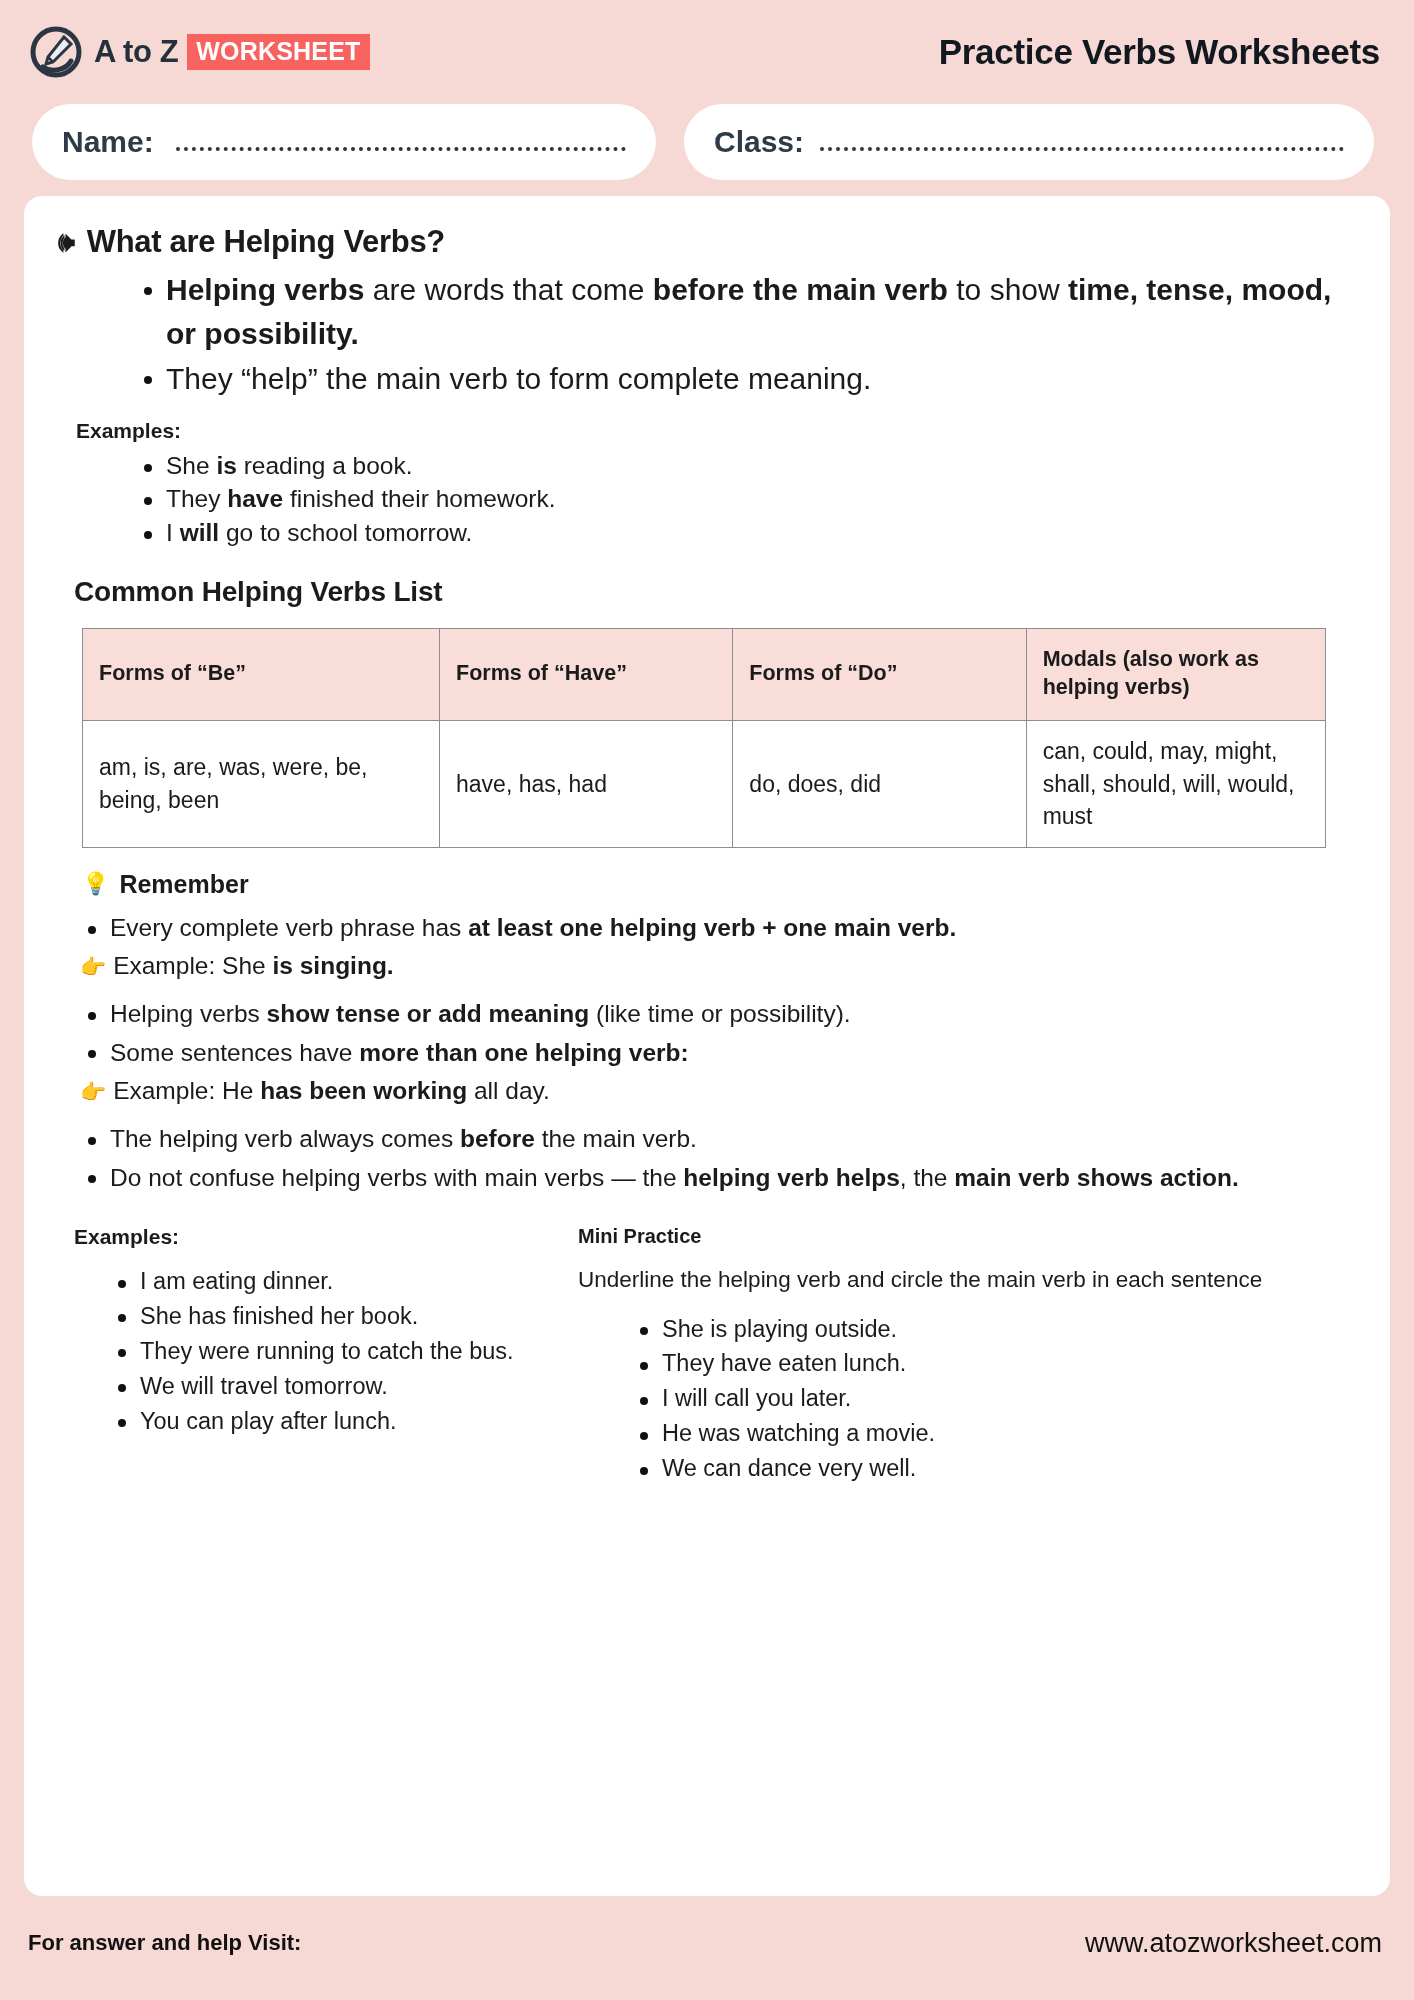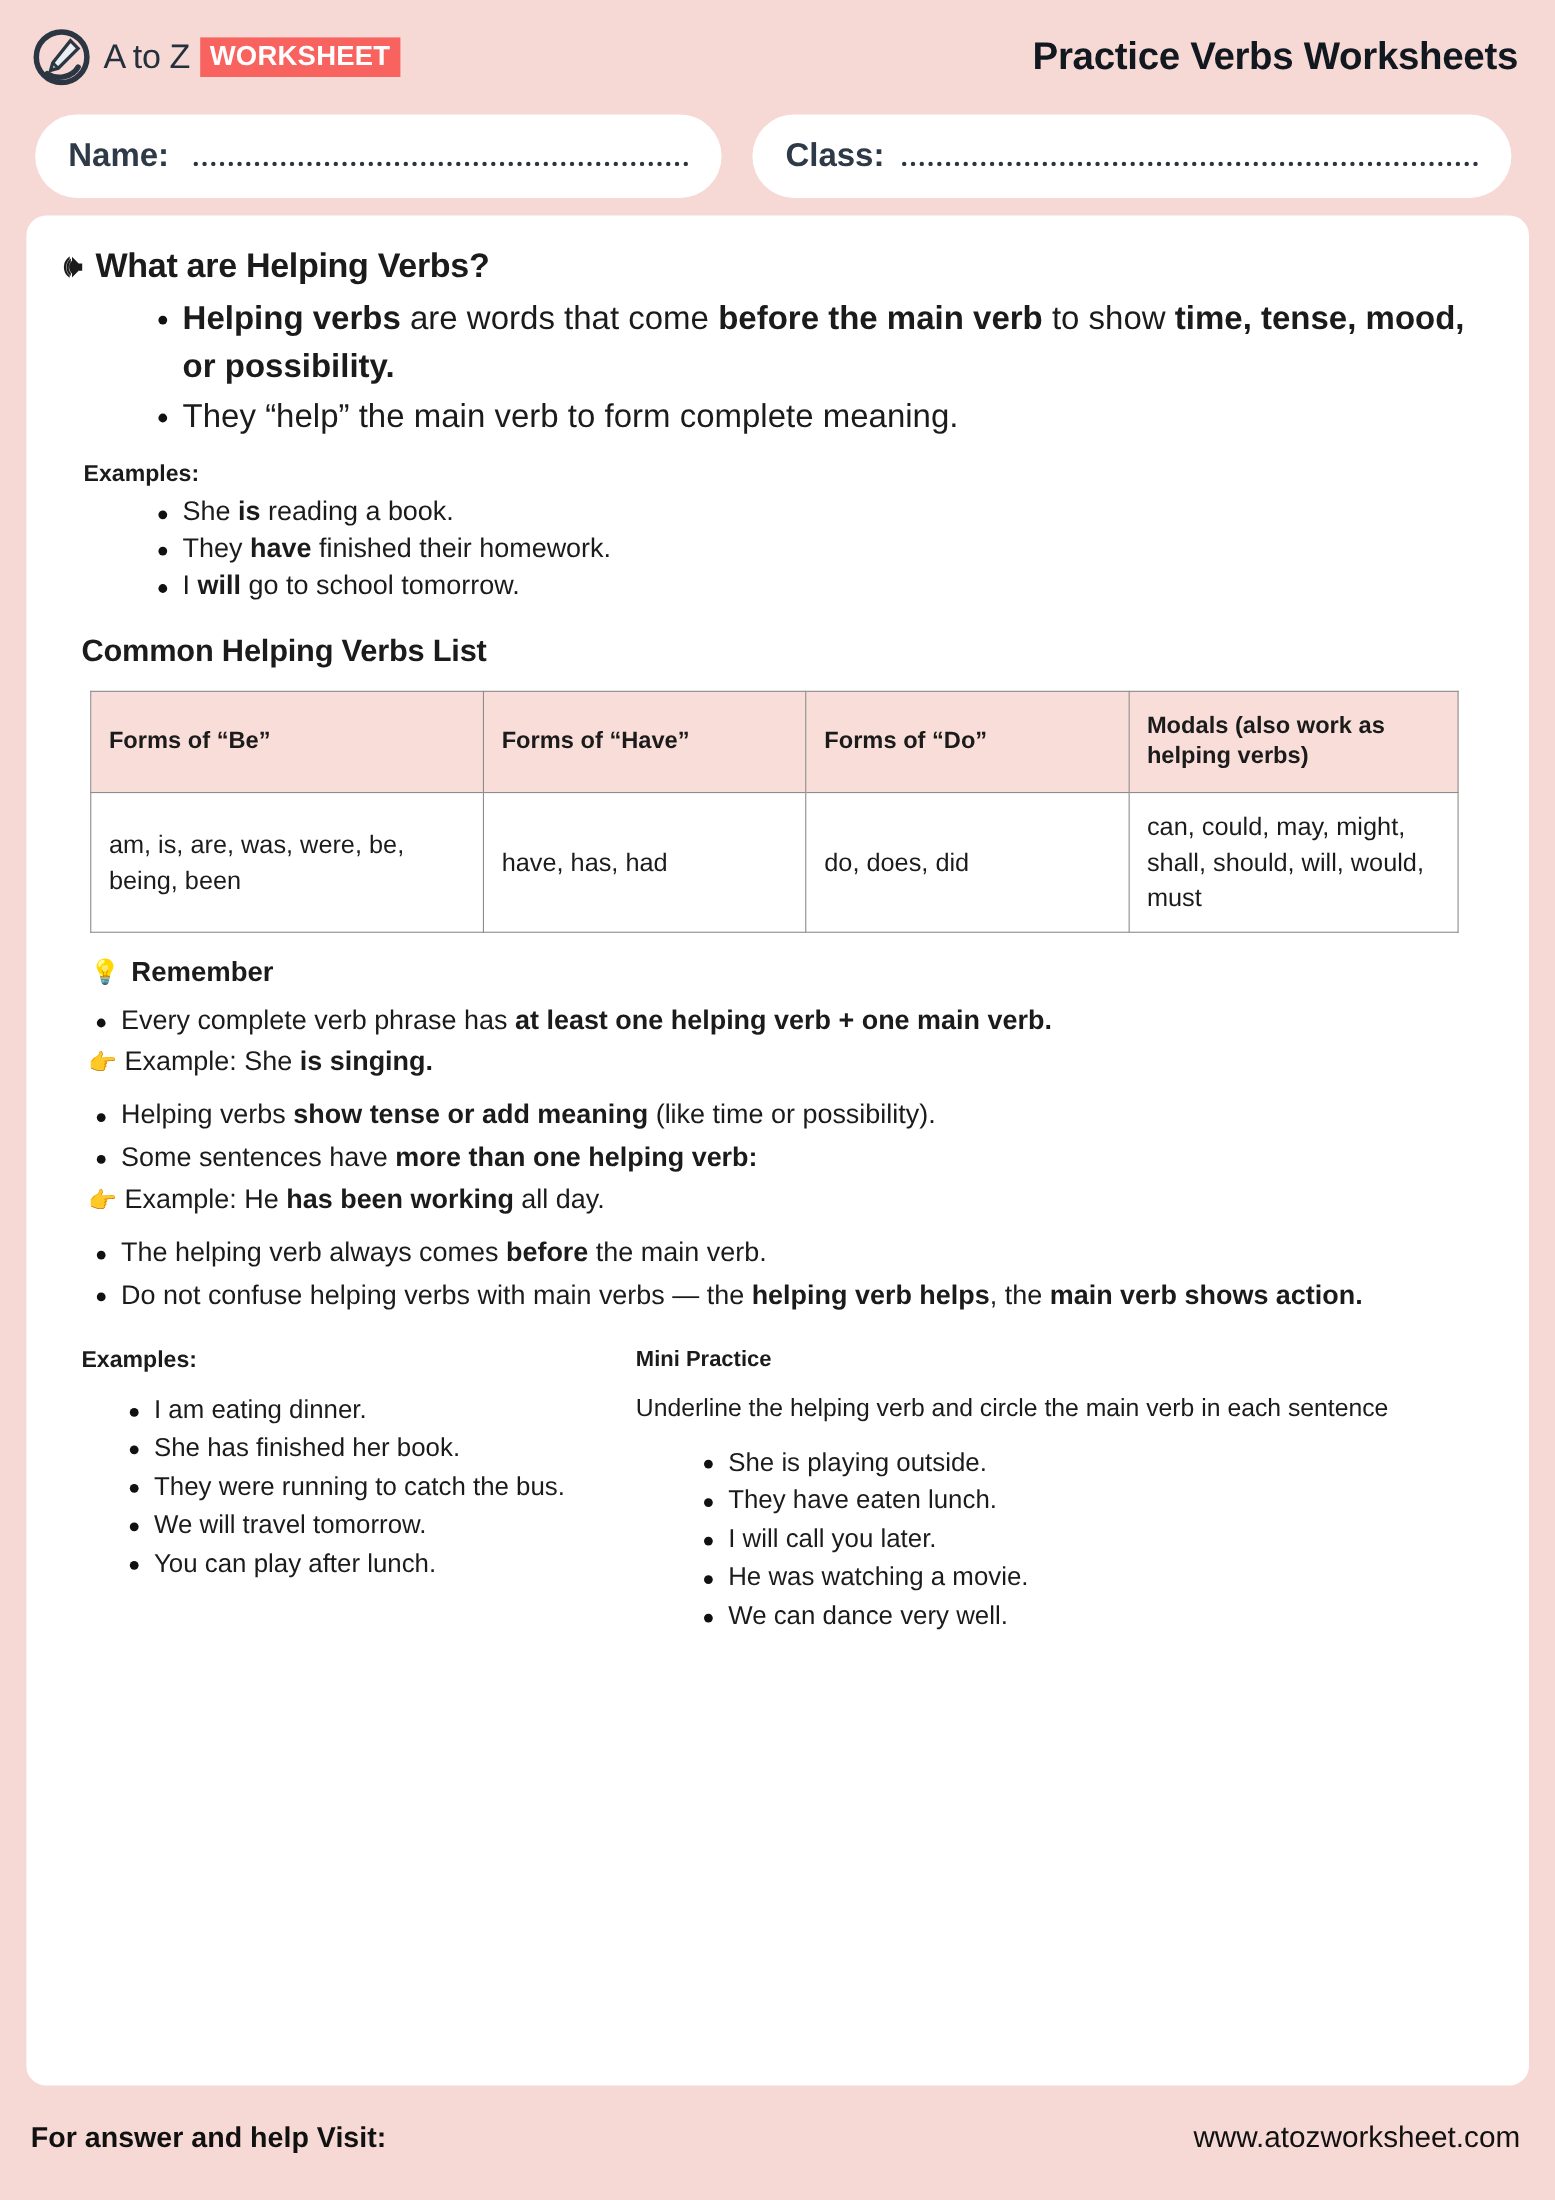--- a/index.html
+++ b/index.html
@@ -32,21 +32,21 @@
     height: 52px;
     flex: 0 0 52px;
   }
   .logo-text {
     display: flex;
     align-items: center;
     gap: 9px;
   }
   .logo-atoz {
     font-size: 31px;
-    font-weight: normal;
+    font-weight: bold;
     color: #24303c;
     letter-spacing: -0.4px;
   }
   .logo-ws {
     font-size: 25px;
     font-weight: bold;
     color: #ffffff;
     background: #f8625f;
     padding: 3px 9px 4px 9px;
     letter-spacing: 0.2px;
@@ -264,21 +264,21 @@
     left: 0;
     bottom: 0;
     width: 1414px;
     height: 104px;
     display: flex;
     align-items: center;
     justify-content: space-between;
     padding: 0 32px 10px 28px;
   }
   .footer-left {
-    font-size: 26px;
+    font-size: 22px;
     font-weight: bold;
     color: #111;
   }
   .footer-right {
     font-size: 27px;
     font-weight: normal;
     color: #111;
   }
 
   b, strong { font-weight: bold; }

